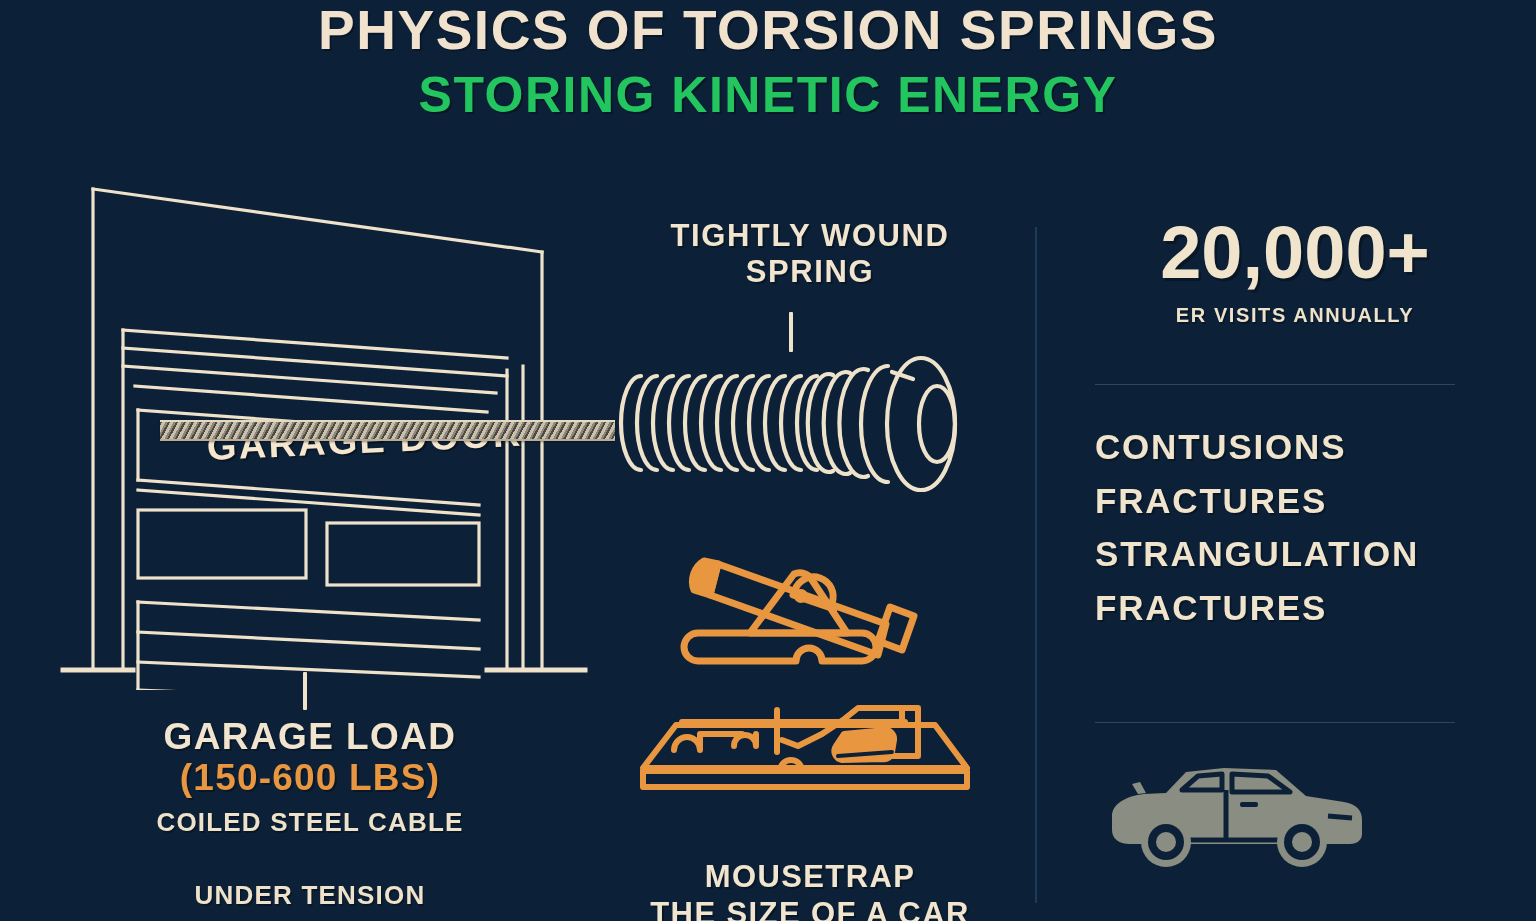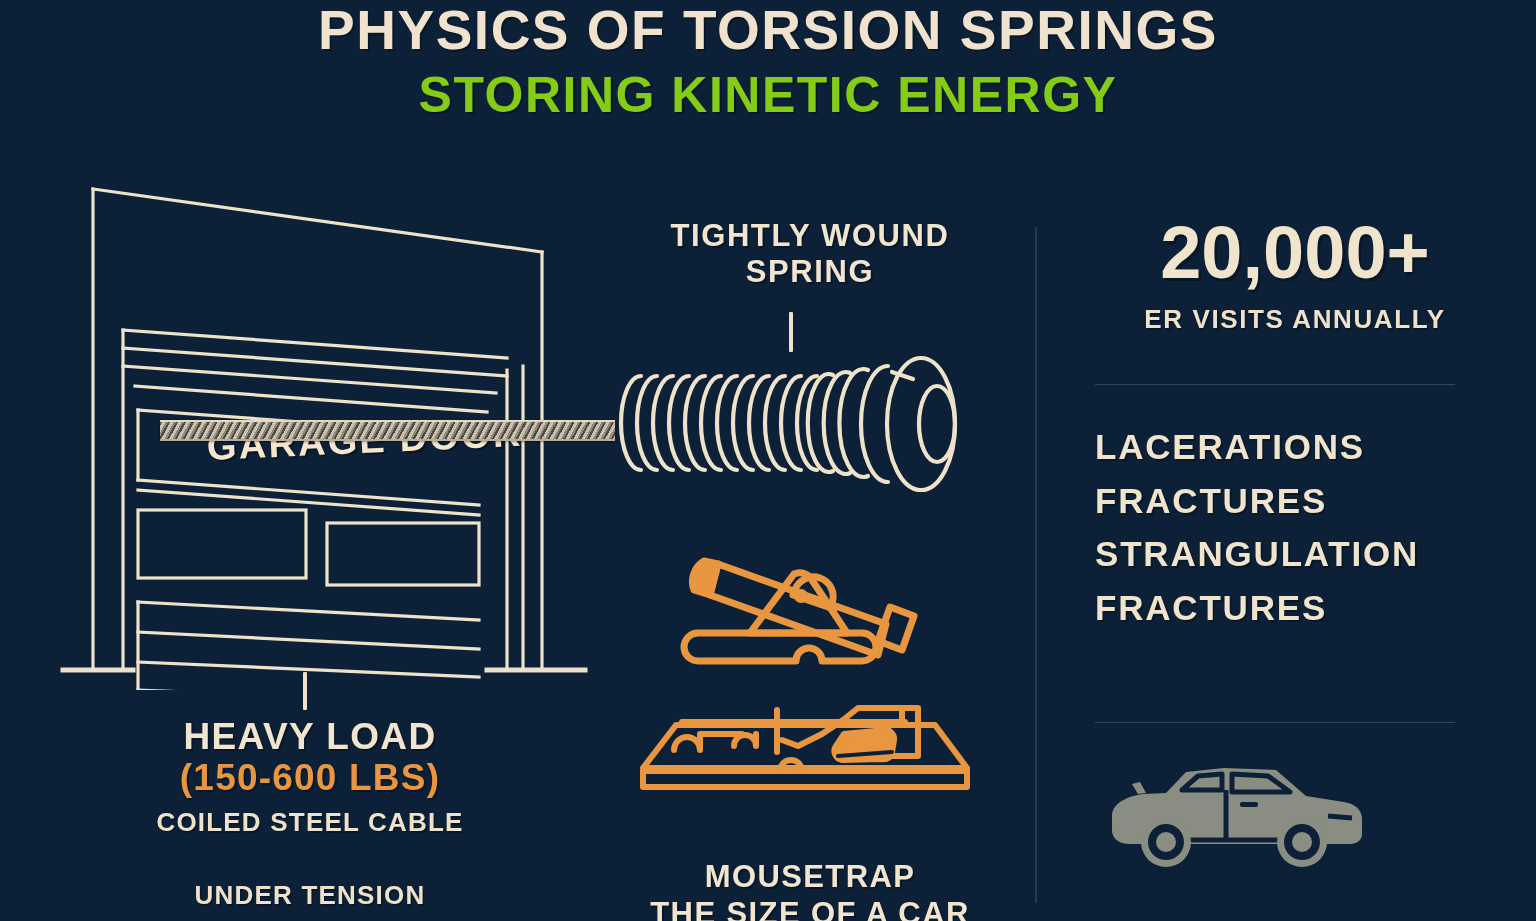--- a/index.html
+++ b/index.html
@@ -17,21 +17,21 @@
   #title-block{
     position:absolute;left:0;top:2px;width:1536px;text-align:center;
   }
   #title-line-1{
     font-size:55px;font-weight:bold;letter-spacing:1.5px;line-height:1.02;
     color:#f0e2cc;text-shadow:2px 2px 0 rgba(0,0,0,.30);
     white-space:nowrap;
   }
   #title-line-2{
     font-size:50px;font-weight:bold;letter-spacing:1.5px;line-height:1.08;
-    color:#84cc16;text-shadow:2px 2px 0 rgba(0,0,0,.30);
+    color:#22c55e;text-shadow:2px 2px 0 rgba(0,0,0,.30);
     margin-top:10px;white-space:nowrap;
   }
 
   
   #garage-panel{position:absolute;left:55px;top:170px;width:570px;height:520px;}
   #garage-svg{display:block;}
   #garage-door-label{
     position:absolute;left:152px;top:256px;
     font-size:38px;font-weight:bold;letter-spacing:2.2px;
     color:#f6e6cd;text-shadow:2px 2px 0 rgba(0,0,0,.35);
@@ -97,21 +97,21 @@
 
   
   #stat-block{position:absolute;left:1095px;top:216px;width:400px;text-align:center;}
   #stat-number{
     font-size:74px;font-weight:bold;letter-spacing:0px;line-height:1;
     color:#f1e4cd;text-shadow:2.5px 2.5px 0 rgba(0,0,0,.32);
     white-space:nowrap;
   }
   #stat-caption{
     margin-top:14px;
-    font-size:26px;font-weight:bold;letter-spacing:1.6px;
+    font-size:20px;font-weight:bold;letter-spacing:1.6px;
     color:#efe2cb;text-shadow:1.5px 1.5px 0 rgba(0,0,0,.28);
     white-space:nowrap;
   }
   .hr-rule{
     position:absolute;left:1095px;width:360px;height:1px;
     background:#2a4763;
   }
   #rule-1{top:384px;}
   #rule-2{top:722px;}
   #injury-list{position:absolute;left:1095px;top:420px;width:400px;}
@@ -170,21 +170,21 @@
       </g>
     </svg>
     <div id="garage-door-label">GARAGE DOOR</div>
   </div>
 
   <div id="cable"></div>
 
   <div id="heavy-load-tick"></div>
 
   <div id="heavy-load-block">
-    <div id="heavy-load-title">HEAVY LOAD</div>
+    <div id="heavy-load-title">GARAGE LOAD</div>
     <div id="heavy-load-weight">(150-600 LBS)</div>
     <div id="heavy-load-sub">
       <span class="l1">COILED STEEL CABLE</span>
       <span class="l2">UNDER TENSION</span>
     </div>
   </div>
 
   <div id="spring-label">
     <div>TIGHTLY WOUND</div>
     <div>SPRING</div>
@@ -268,21 +268,21 @@
   <div id="column-divider"></div>
 
   <div id="stat-block">
     <div id="stat-number">20,000+</div>
     <div id="stat-caption">ER VISITS ANNUALLY</div>
   </div>
 
   <div class="hr-rule" id="rule-1"></div>
 
   <div id="injury-list">
-    <div class="injury-item">LACERATIONS</div>
+    <div class="injury-item">CONTUSIONS</div>
     <div class="injury-item">FRACTURES</div>
     <div class="injury-item">STRANGULATION</div>
     <div class="injury-item">FRACTURES</div>
   </div>
 
   <div class="hr-rule" id="rule-2"></div>
 
   <svg id="car-svg" width="265" height="110" viewBox="0 0 265 110">
     <g fill="#8a8d82">
 

